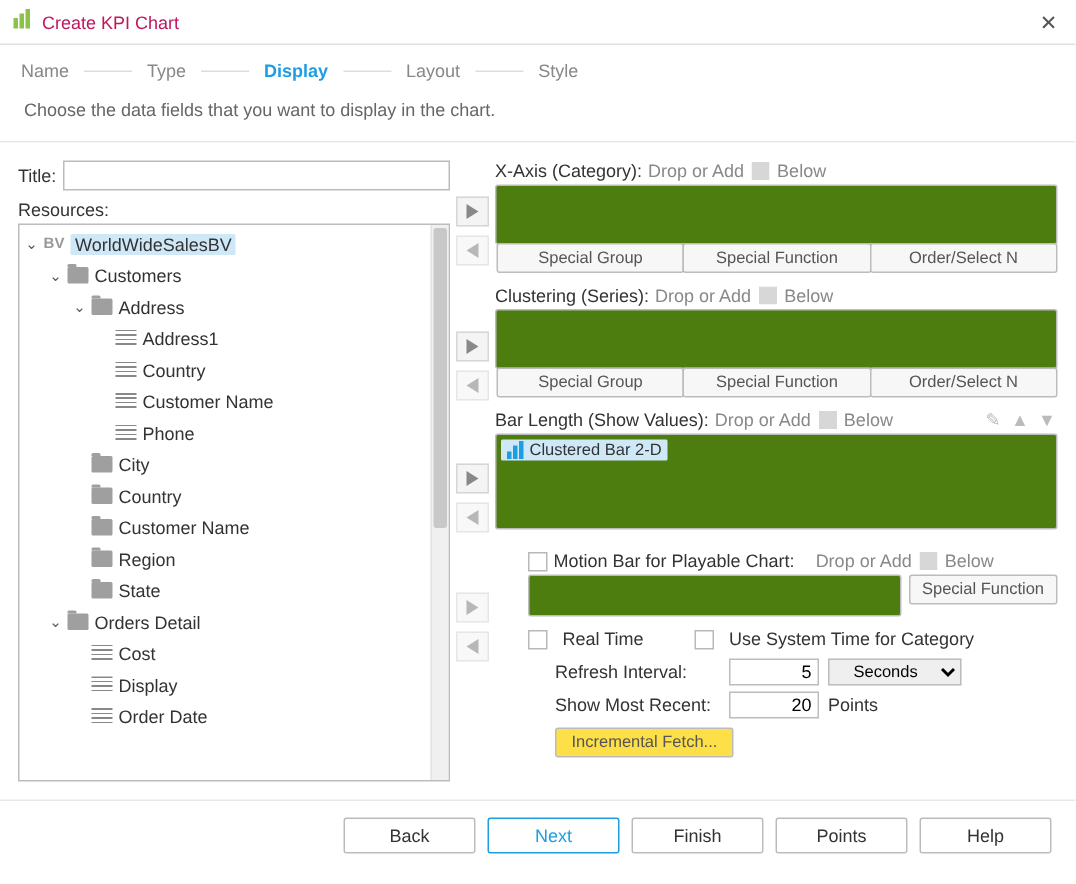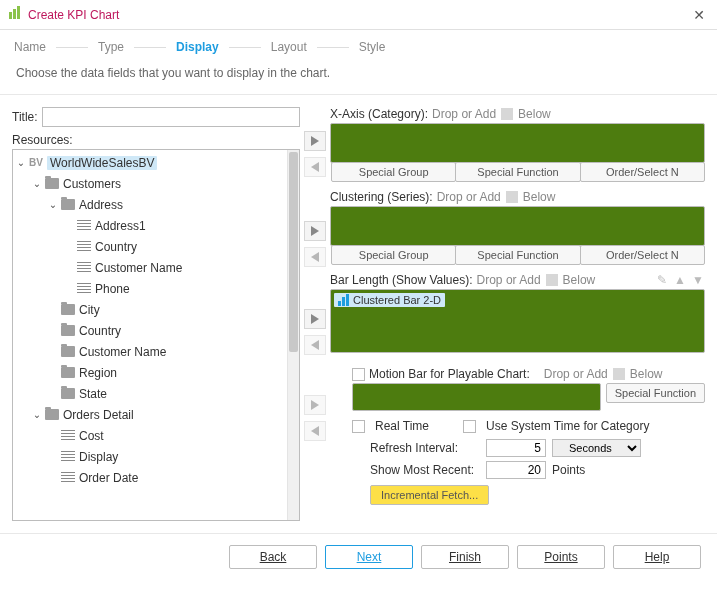--- a/index.html
+++ b/index.html
@@ -148,21 +148,21 @@
   .arrow-blk {
     width:14px; height:14px; display:flex; align-items:center; justify-content:center; cursor:pointer;
   }
   .indent { margin-left: 22px; }
   .foot {
     height: 45px; display:flex; align-items:center; justify-content:flex-end; gap:8px; padding:0 16px;
   }
   .btn {
     width:88px; height:24px; border:1px solid #bcbcbc; background:#fff;
     display:flex; align-items:center; justify-content:center; cursor:pointer;
-    border-radius:2px; color:#333;text-decoration:underline;
+    border-radius:2px; color:#333;
   }
   .btn.primary { border-color:#1e9de0; color:#1e9de0; }
   .small-btn {
     height:20px; padding:0 10px; border:1px solid #bcbcbc; background:#fde047;
     font-size:11px; color:#555; display:inline-flex; align-items:center; cursor:pointer; border-radius:2px;
   }
 </style>
 </head>
 <body>
 

